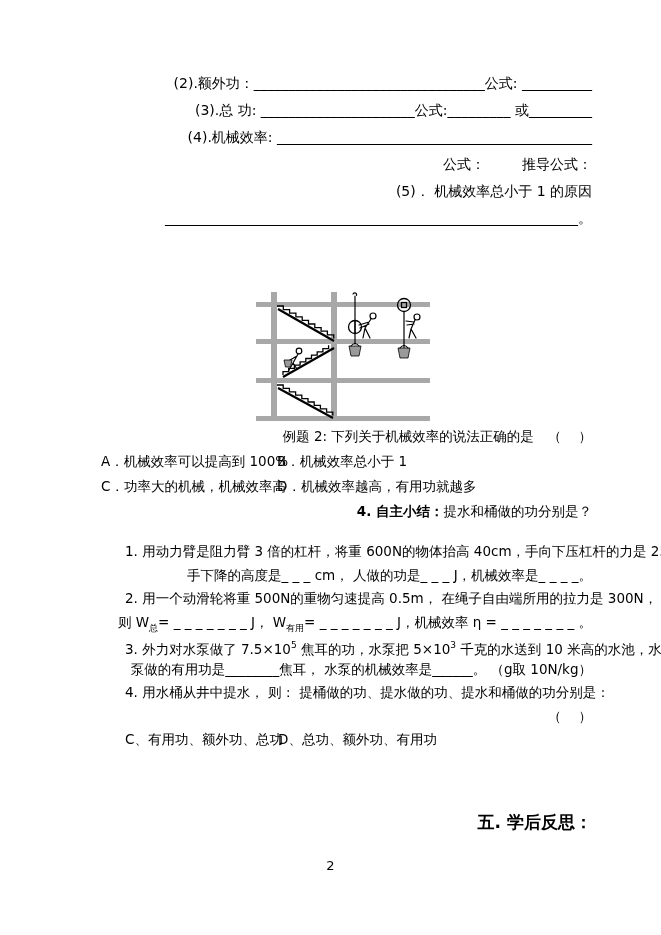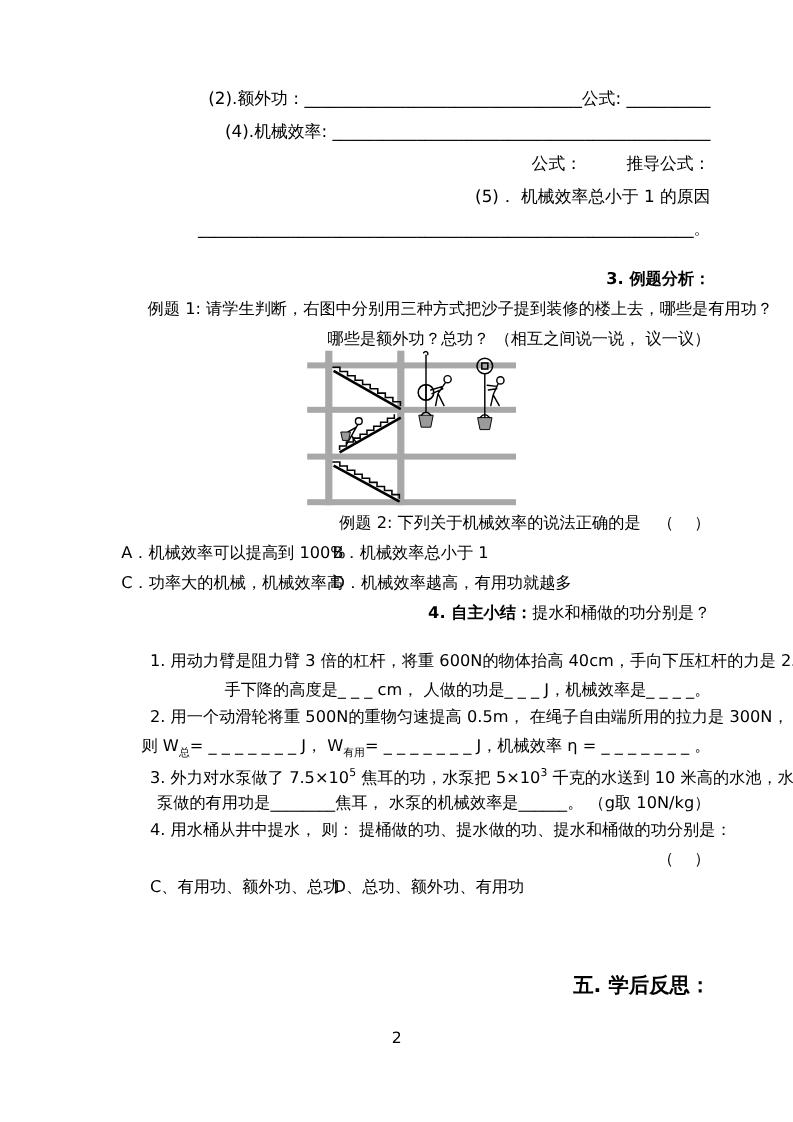--- a/index.html
+++ b/index.html
@@ -61,31 +61,27 @@
   svg .fig { stroke:#000; fill:none; stroke-width:1.2; stroke-linecap:round; }
   svg .bucket { fill:#9a9a9a; stroke:#000; stroke-width:0.8; }
 </style>
 </head>
 <body>
 
 <div class="page">
 
   <div class="blk" id="fill-block">
     <div class="line"><span>(2).额外功：</span><span>_________________________________</span><span>公式: </span><span>__________</span></div>
+    <div class="line"><span>(3).总 功: </span><span>______________________</span><span>公式:</span><span>_________</span><span> 或</span><span>_________</span></div>
     <div class="line"><span>(4).机械效率: </span><span>_____________________________________________</span></div>
     <div class="line formula-row"><span>公式：</span><span class="derived">推导公式：</span></div>
     <div class="line"><span>(5)． 机械效率总小于 1 的原因</span></div>
     <div class="line reason-blank"><span>___________________________________________________________</span><span>。</span></div>
   </div>
 
-  <div class="blk" id="example-block">
-    <div class="line heading">3. 例题分析：</div>
-    <div class="line ex1-l1">例题 1: 请学生判断，右图中分别用三种方式把沙子提到装修的楼上去，哪些是有用功？</div>
-    <div class="line">哪些是额外功？总功？ （相互之间说一说， 议一议）</div>
-  </div>
 
   <svg id="diagram" viewBox="0 0 178 130">
     <g>
       <rect class="beam" x="3" y="10" width="174" height="5"></rect>
       <rect class="beam" x="3" y="47" width="174" height="5"></rect>
       <rect class="beam" x="3" y="86" width="174" height="5"></rect>
       <rect class="beam" x="3" y="124" width="174" height="5"></rect>
       <rect class="beam" x="18" y="0" width="6" height="129"></rect>
       <rect class="beam" x="78" y="0" width="6" height="129"></rect>
     </g>

